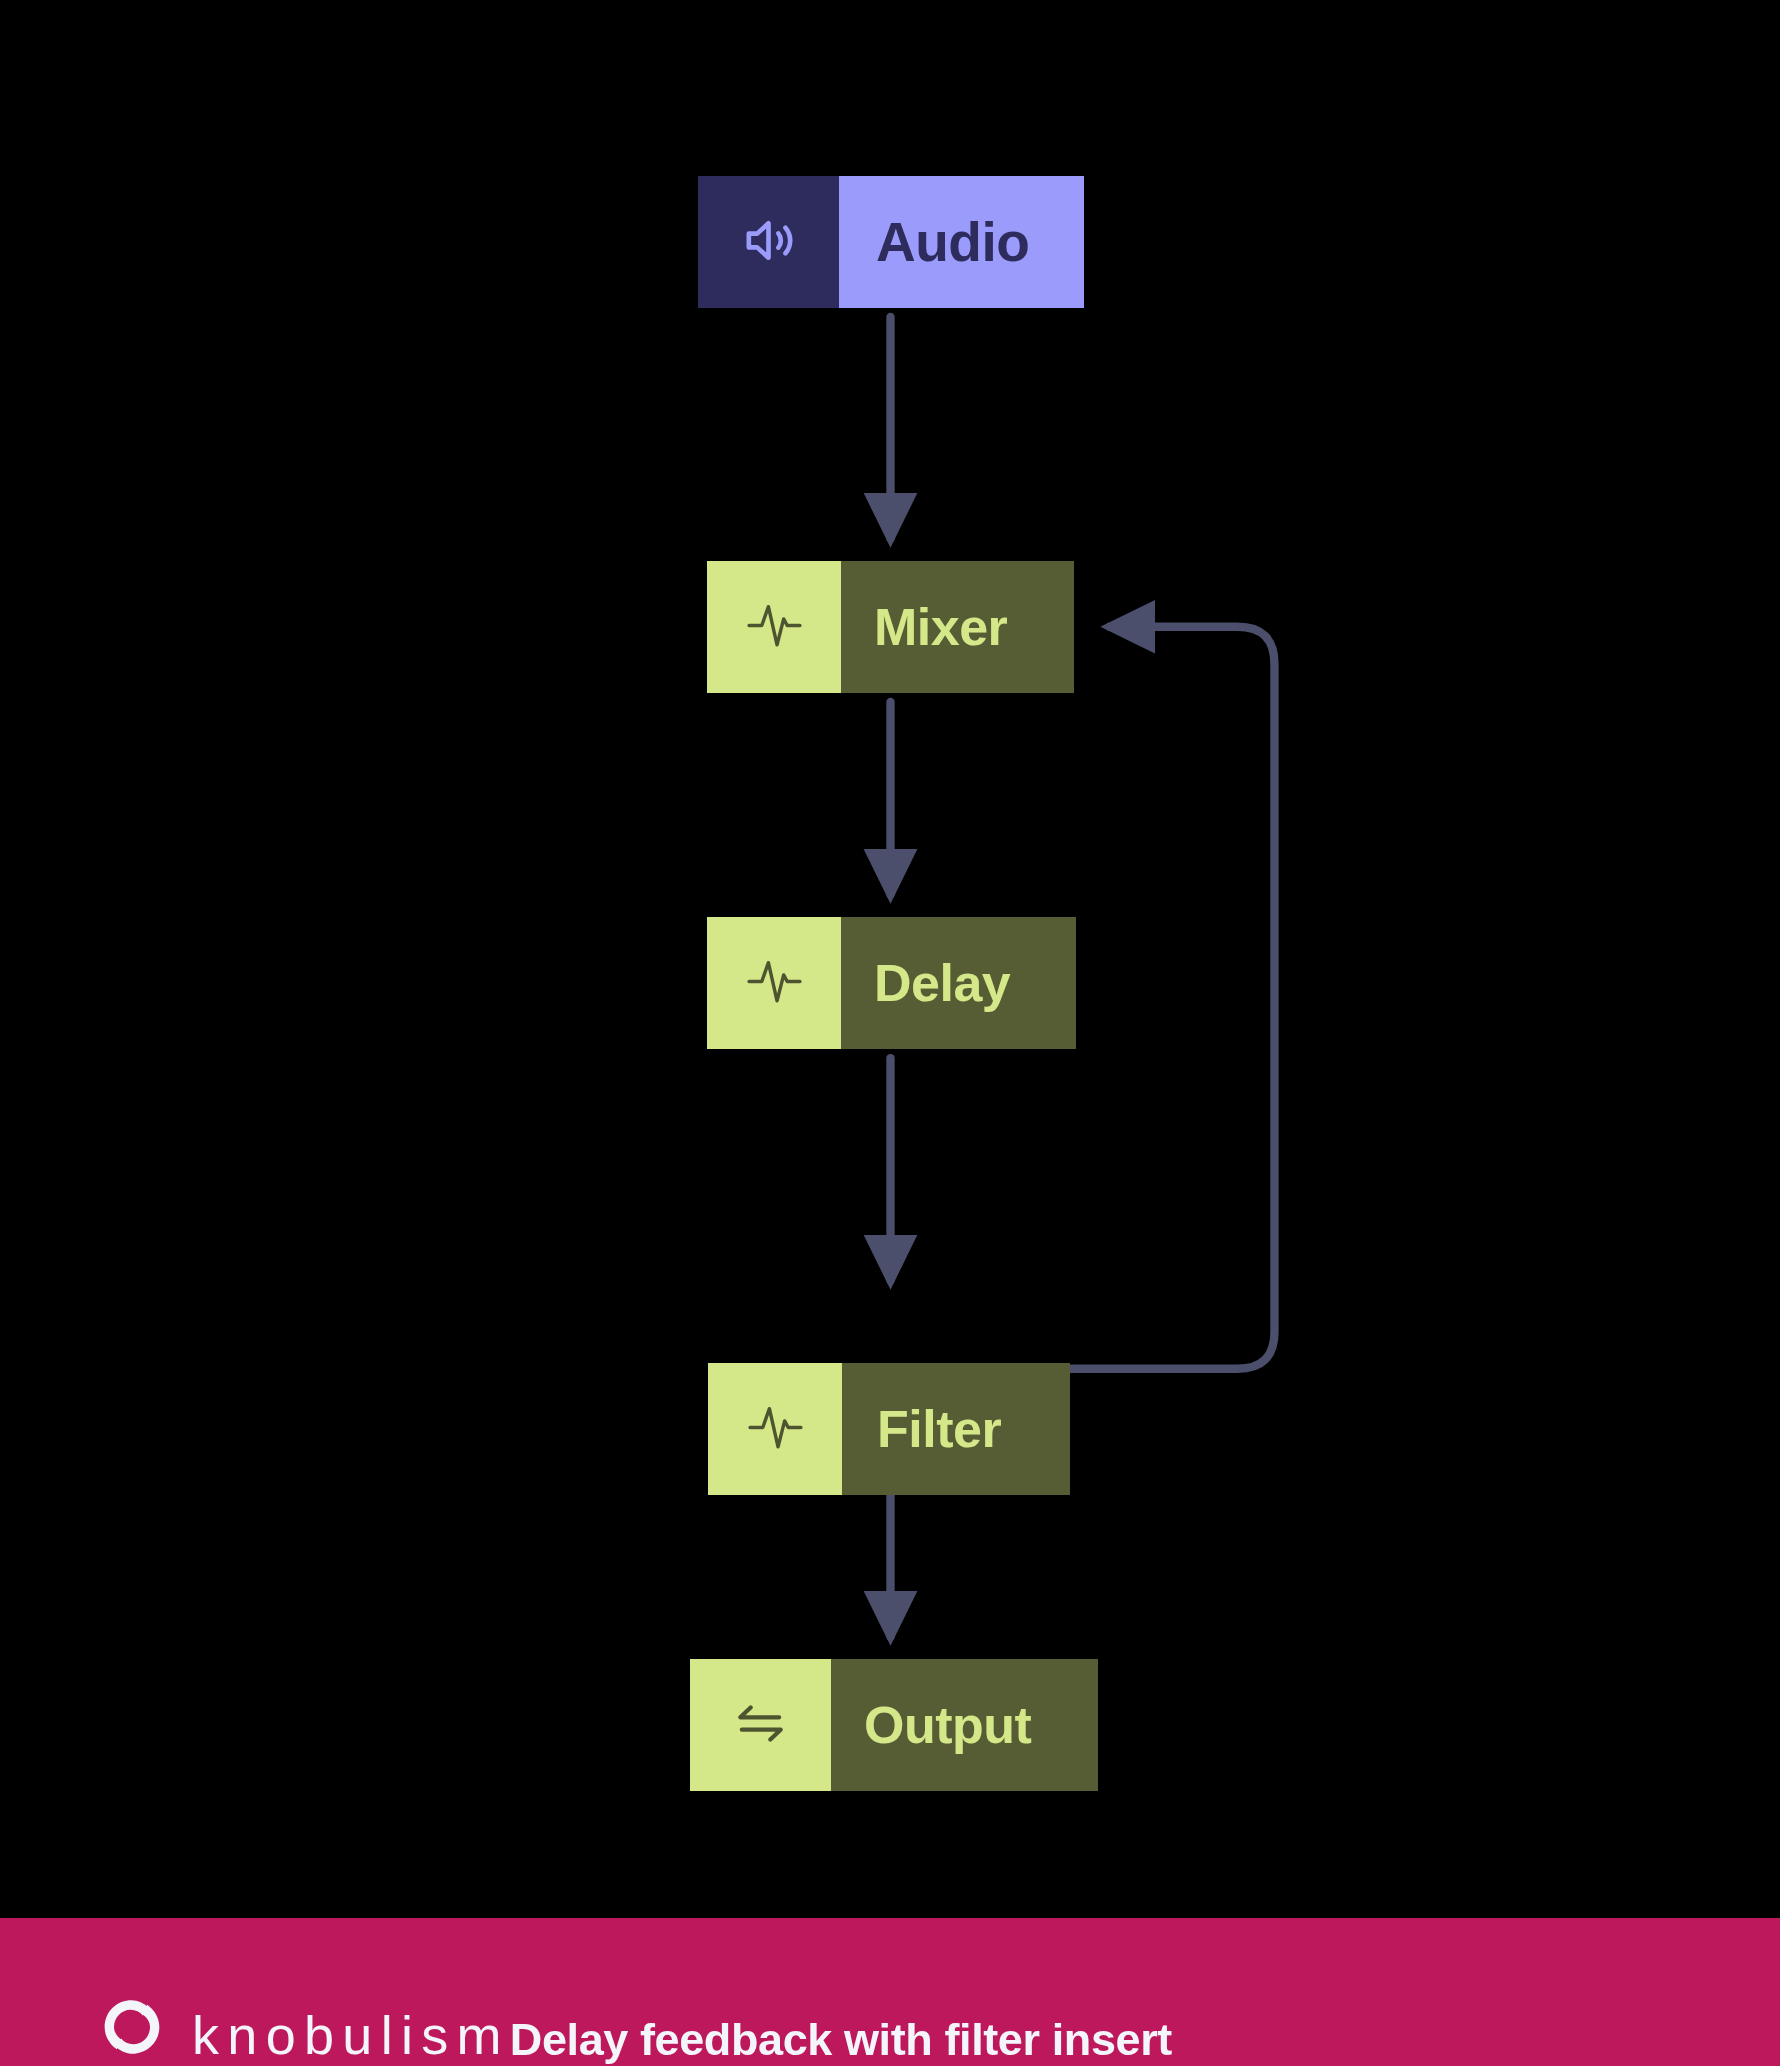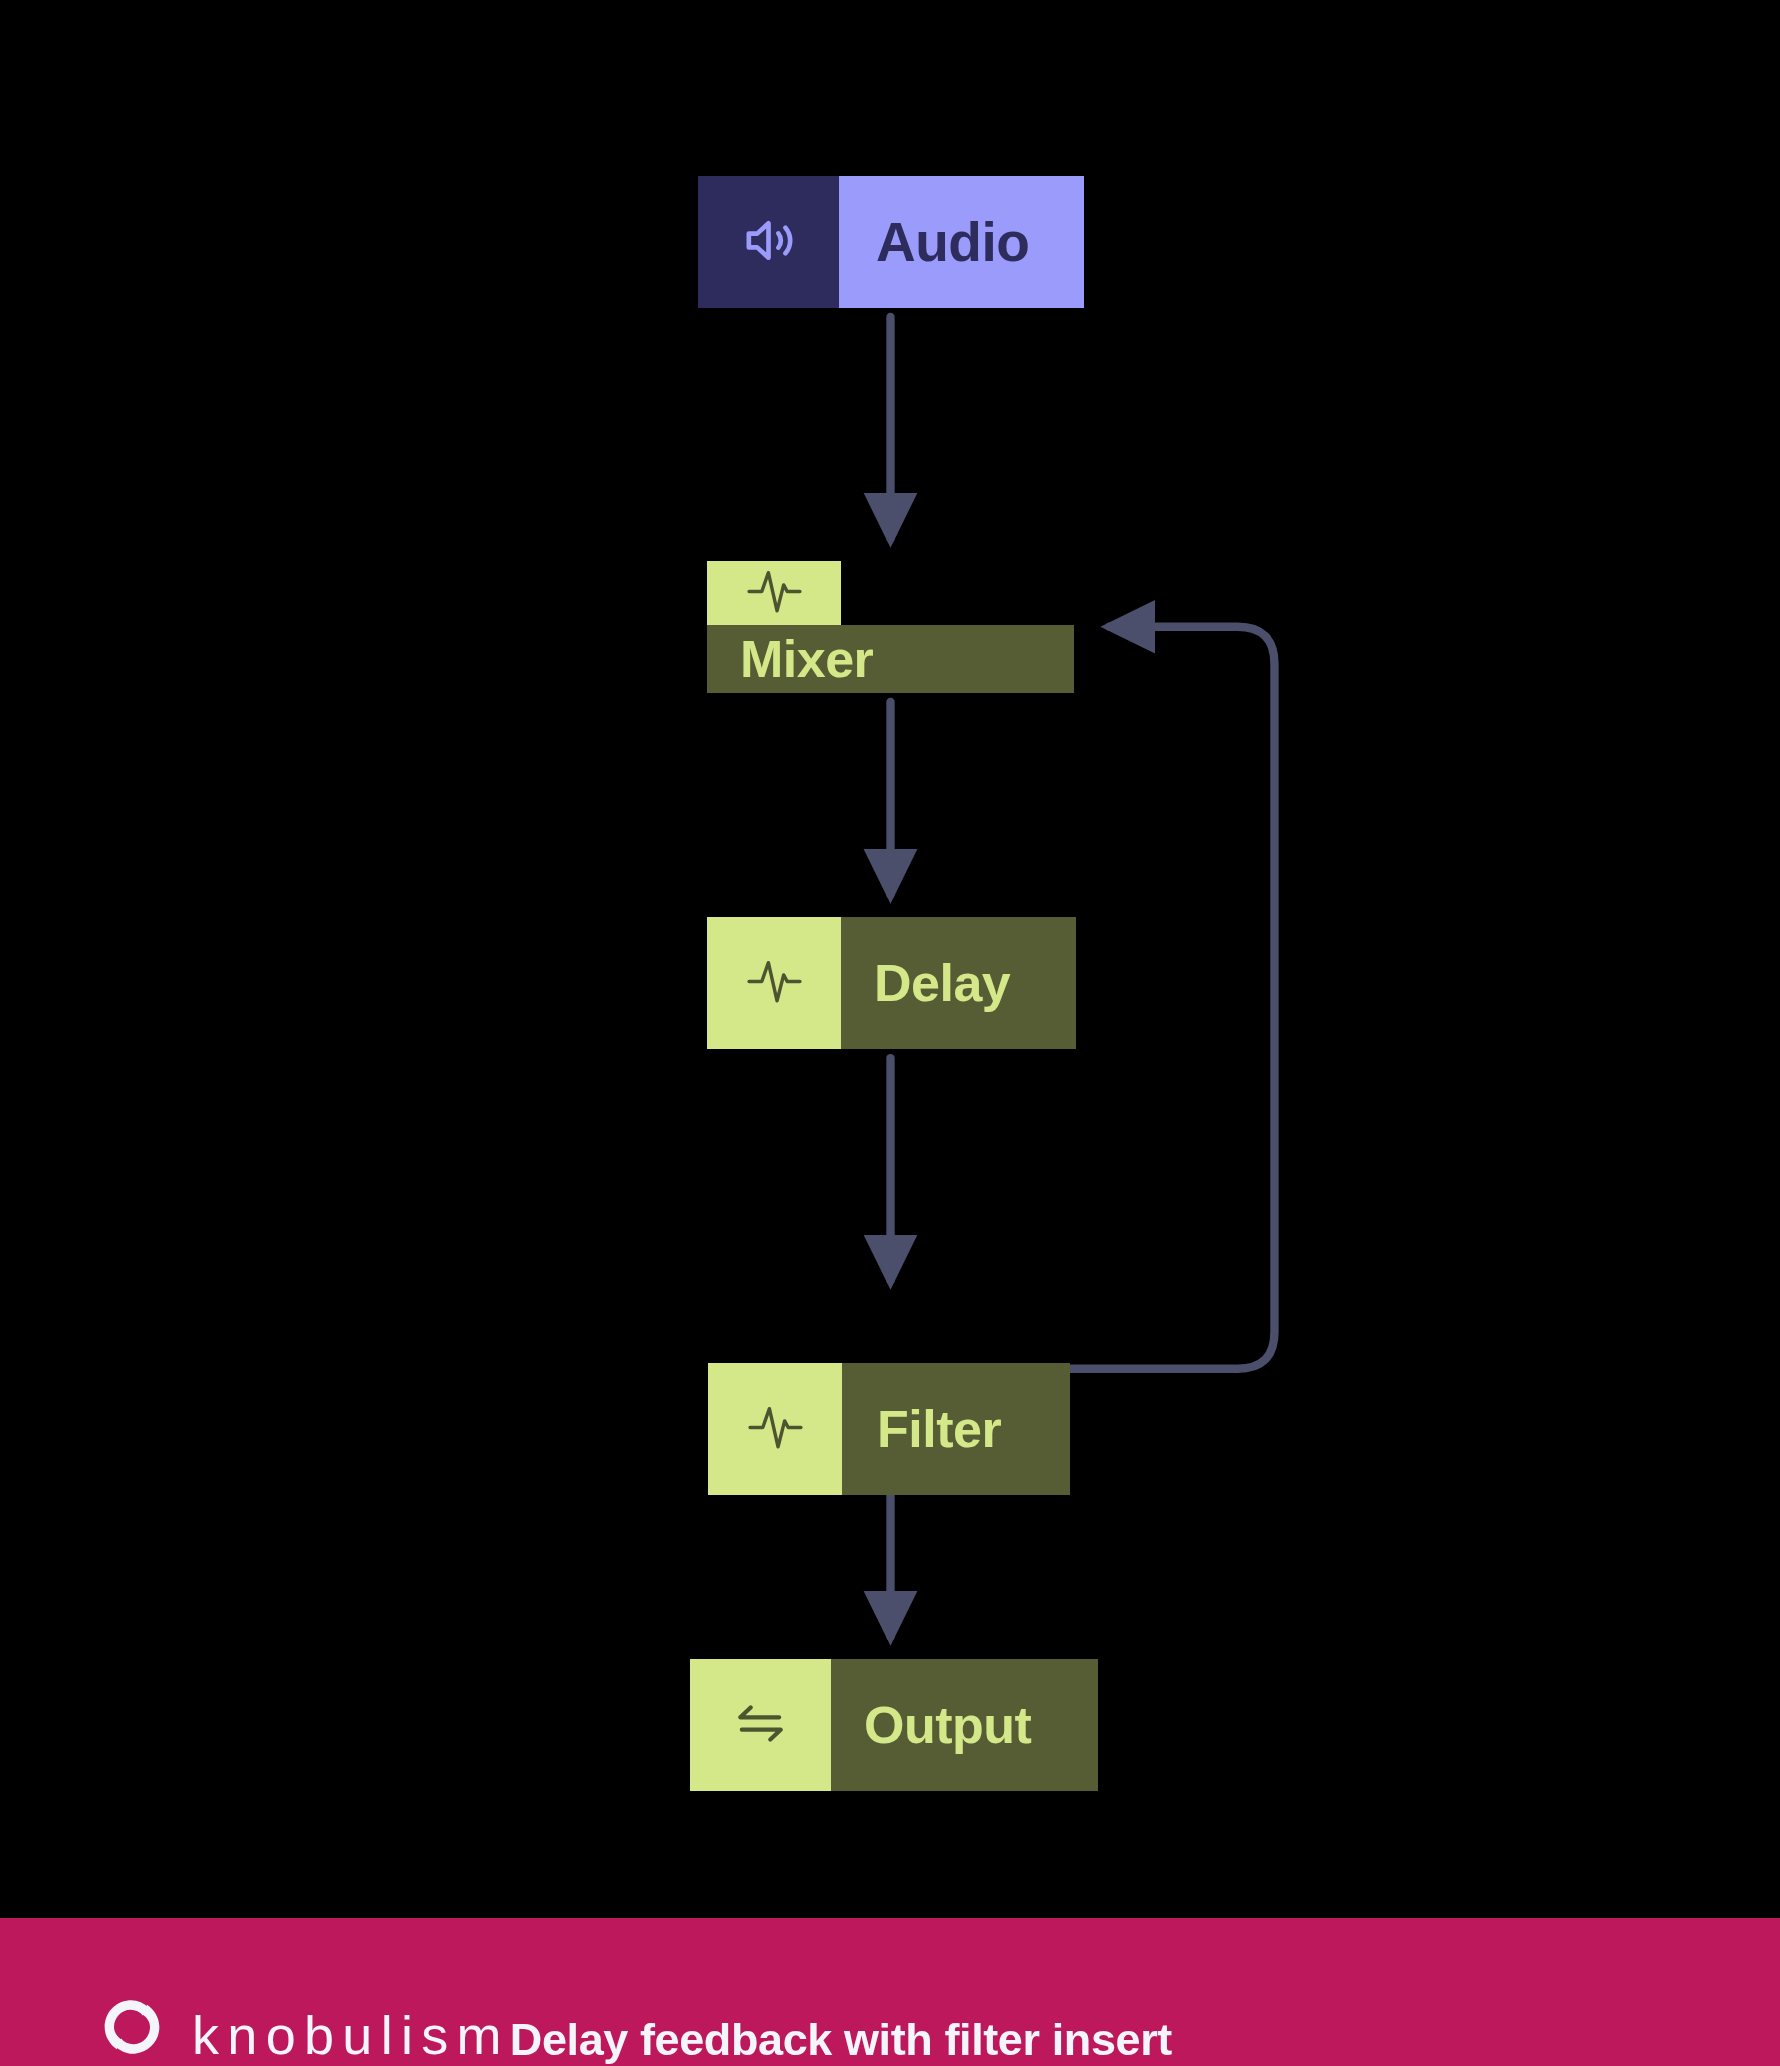--- a/index.html
+++ b/index.html
@@ -146,21 +146,21 @@
             <path d="M16 9.1 A 4.6 4.6 0 0 1 16 14.9"></path>
             <path d="M18.9 6.8 A 8 8 0 0 1 18.9 17.2"></path>
           </svg>
         </span>
       </div>
       <div class="body-pane">
         <span class="node-label" style="font-size:55px; margin-left:37px;">Audio</span>
       </div>
     </div>
 
-    <div class="node node-proc" style="left:707px; top:538px; width:367px; height:132px;flex-direction:column;">
+    <div class="node node-proc" style="left:707px; top:538px; width:367px; height:132px;">
       <div class="icon-pane" style="width:134px;">
         <span>
           <svg width="61" height="61" viewBox="0 0 24 24" fill="none" stroke-width="1.35" stroke-linecap="round" stroke-linejoin="round">
             <path d="M2 12 L7 12 L9.6 4.6 L13 19.6 L15.6 9.4 L17 12 L22 12"></path>
           </svg>
         </span>
       </div>
       <div class="body-pane">
         <span class="node-label" style="font-size:52px; margin-left:33px;">Mixer</span>
       </div>

